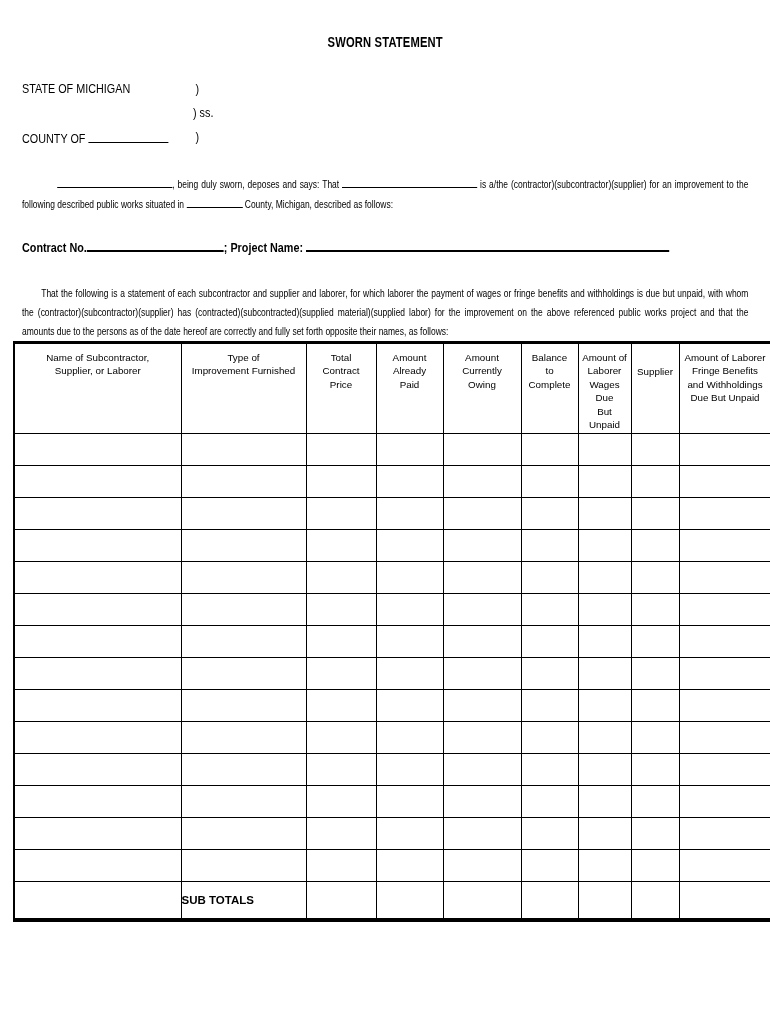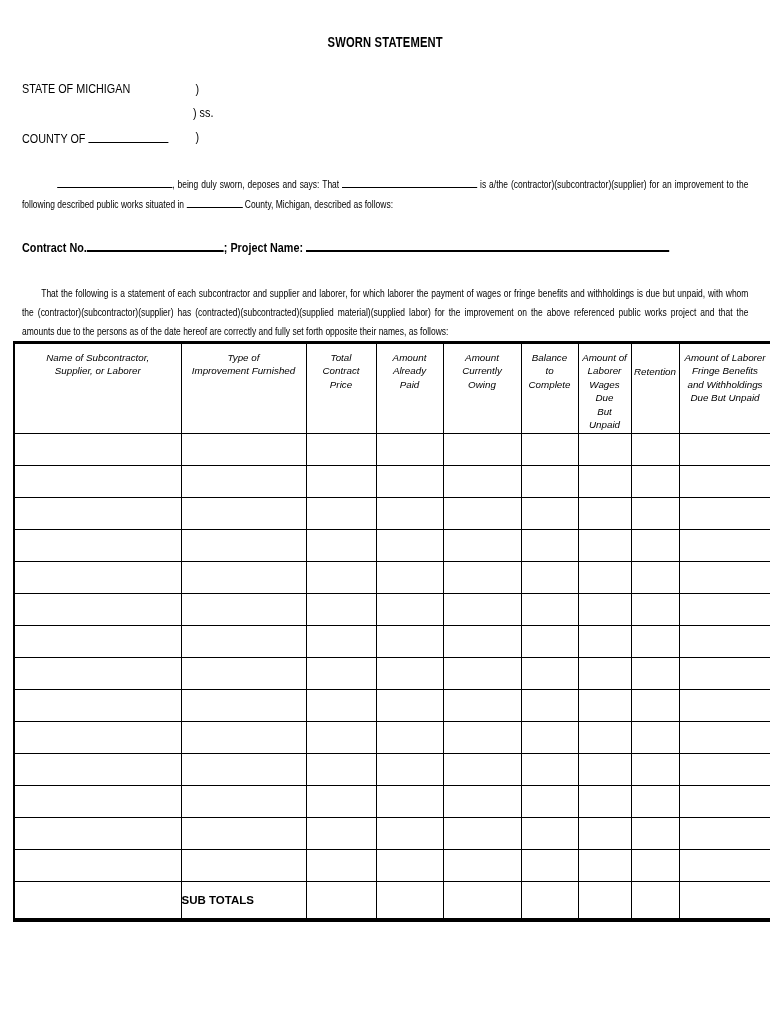--- a/index.html
+++ b/index.html
@@ -56,21 +56,20 @@
   #statement-table th, #statement-table td {
     border:1.5px solid #000;
     box-sizing:border-box;
     overflow:hidden;
   }
   #statement-table thead th {
     height:74px;
     font-size:9.8px; line-height:13.4px; font-weight:normal;
     text-align:center; vertical-align:top;
     padding:7px 2px 2px 2px;
-    font-style:italic;
   }
   #statement-table thead th.single-line-pad { padding-top:21px; }
   #statement-table tbody tr.body-row td { height:32px; padding:0; }
   #statement-table tbody tr.subtotal-row td { height:38px; padding:0; }
   #statement-table .subtotal-label {
     font-weight:bold; font-size:11.5px;
     vertical-align:middle;
   }
 </style>
 </head>
@@ -112,21 +111,21 @@
     </colgroup>
   <thead>
       <tr>
         <th>Name of Subcontractor,<br>Supplier, or Laborer</th>
         <th>Type of<br>Improvement Furnished</th>
         <th>Total<br>Contract<br>Price</th>
         <th>Amount<br>Already<br>Paid</th>
         <th>Amount<br>Currently<br>Owing</th>
         <th>Balance<br>to<br>Complete</th>
         <th>Amount of<br>Laborer<br>Wages Due<br>But Unpaid</th>
-        <th class="single-line-pad">Retention</th>
+        <th class="single-line-pad">Supplier</th>
         <th>Amount of Laborer<br>Fringe Benefits<br>and Withholdings<br>Due But Unpaid</th>
       </tr>
     </thead>
   <tbody>
       <tr class="body-row">
         <td></td>
         <td></td>
         <td></td>
         <td></td>
         <td></td>

